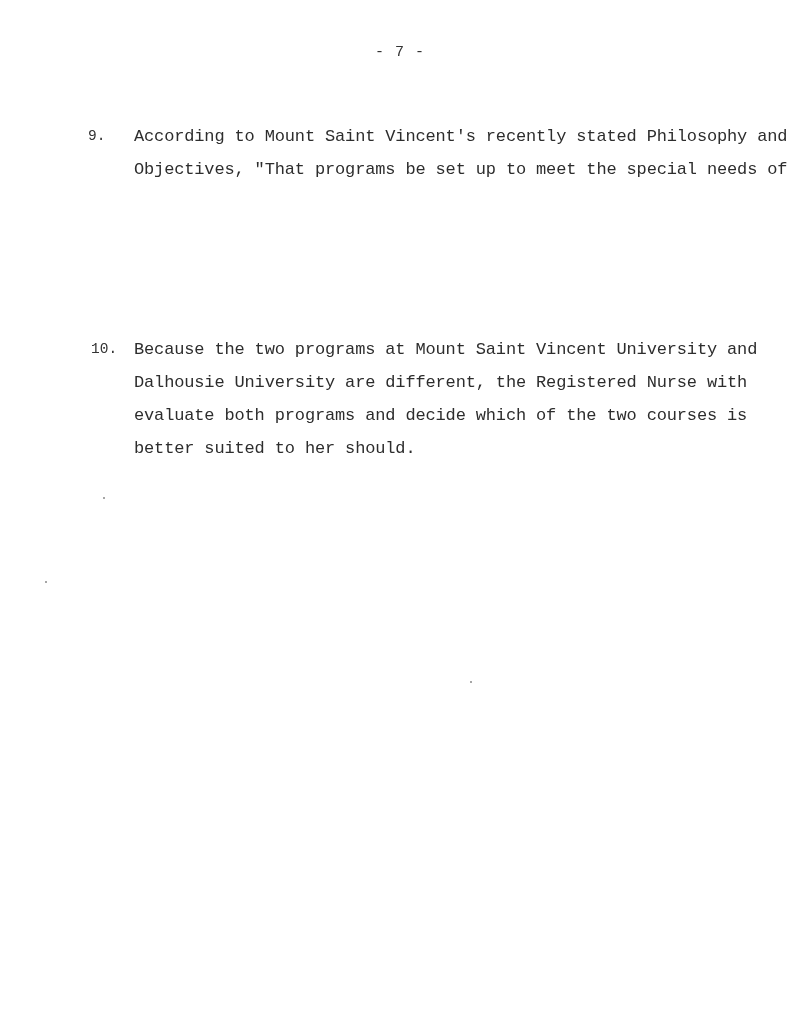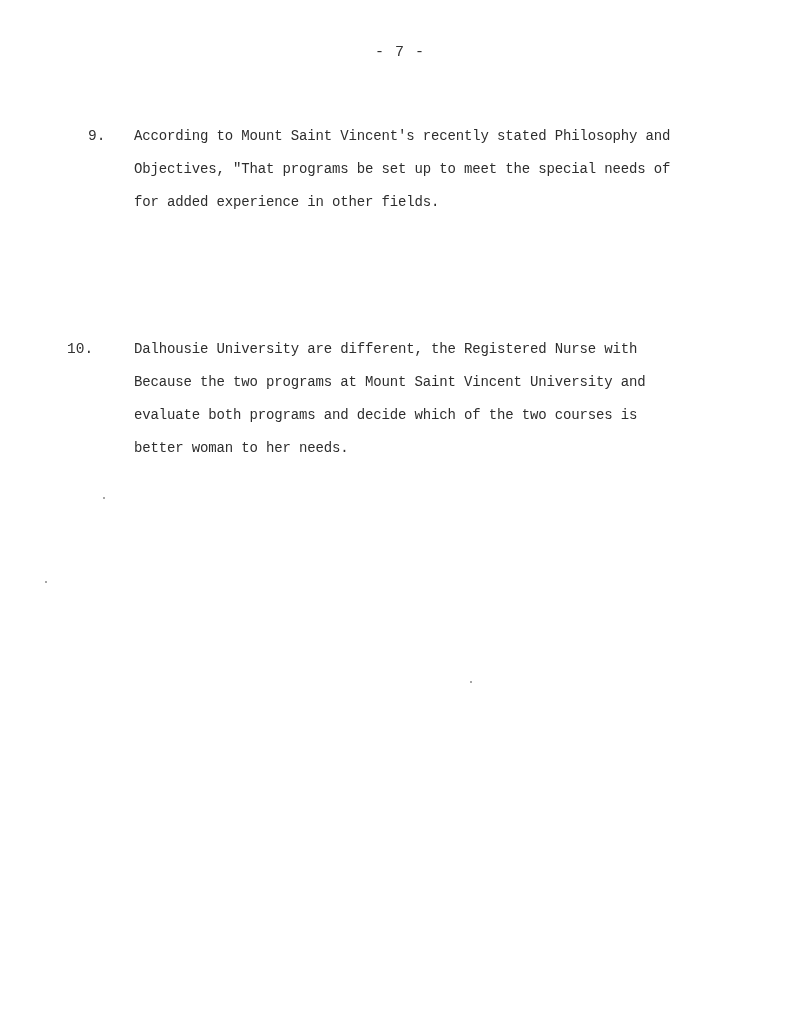--- a/index.html
+++ b/index.html
@@ -30,29 +30,29 @@
       left: 0;
       width: 800px;
     }
     .item-num {
       position: absolute;
       left: 88px;
       font-size: 14.5px;
       color: #333;
     }
     .item-num.two {
-      left: 67px;
+      left: 91px;
     }
     .item-lines {
       position: absolute;
       left: 134px;
     }
     .line {
       height: 33px;
-      font-size: 14px;
+      font-size: 17px;
       line-height: 17px;
       white-space: pre;
       color: #2d2d2d;
       letter-spacing: -0.15px;
     }
     .speck {
       position: absolute;
       width: 2px;
       height: 2px;
       background: #888;
@@ -62,29 +62,28 @@
 </head>
 <body>
 
 <div class="page-number">- 7 -</div>
 
 <div class="item" style="top:128px;">
   <span class="item-num">9.</span>
   <div class="item-lines">
     <div class="line">According to Mount Saint Vincent's recently stated Philosophy and</div>
     <div class="line">Objectives, "That programs be set up to meet the special needs of</div>
-    <div class="line">for added experience in other fields.</div>
   </div>
 </div>
 
 <div class="item" style="top:341px;">
   <span class="item-num two">10.</span>
   <div class="item-lines">
+    <div class="line">Because the two programs at Mount Saint Vincent University and</div>
     <div class="line">Dalhousie University are different, the Registered Nurse with</div>
-    <div class="line">Because the two programs at Mount Saint Vincent University and</div>
     <div class="line">evaluate both programs and decide which of the two courses is</div>
-    <div class="line">better woman to her needs.</div>
+    <div class="line">better suited to her should.</div>
   </div>
 </div>
 
 <div class="speck" style="left:103px; top:497px;"></div>
 <div class="speck" style="left:45px; top:581px;"></div>
 <div class="speck" style="left:470px; top:681px;"></div>
 
 </body></html>

